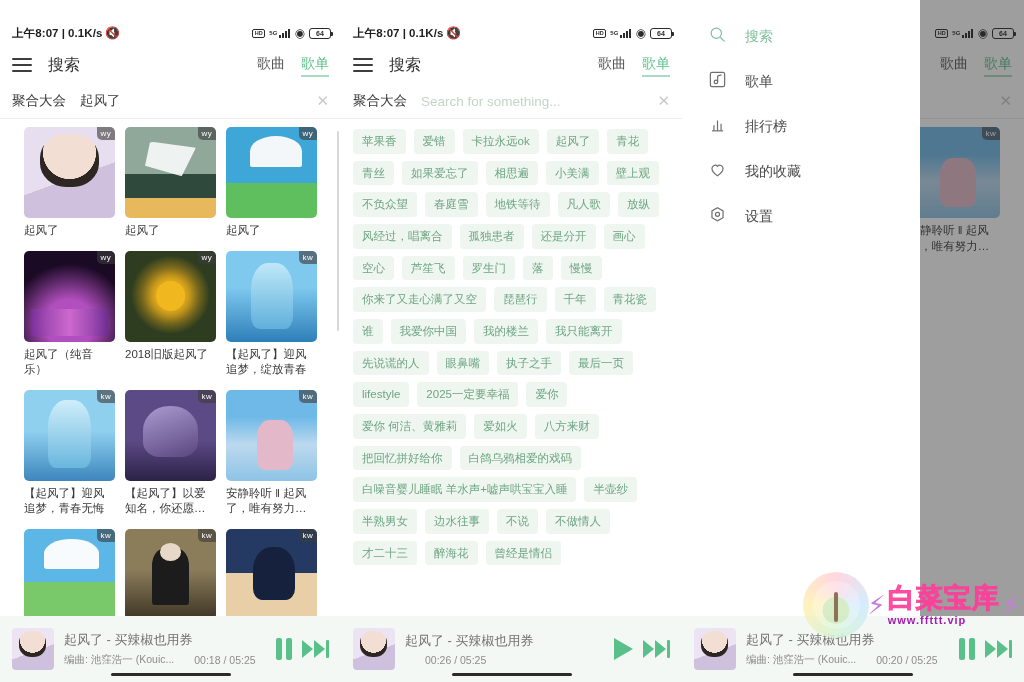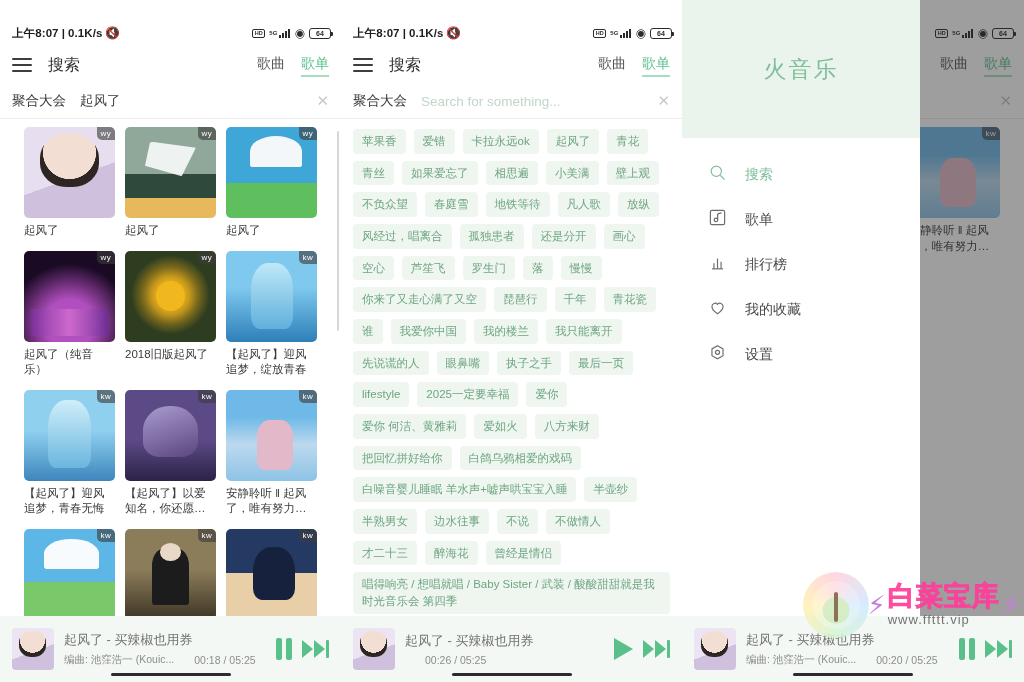--- a/index.html
+++ b/index.html
@@ -178,21 +178,21 @@
   .watermark {
     position:absolute; right:4px; bottom:44px; z-index: 9;
     display:flex; align-items:center; gap:2px; pointer-events:none;
   }
   .wm-text { display:flex; flex-direction:column; align-items:flex-start; }
   .wm-main {
     font-size:27px; font-weight:bold; color:#ff69b4;
     -webkit-text-stroke:1px #ff3d9a; letter-spacing:1px; line-height:1;
     opacity:.92;
   }
-  .wm-sub { font-size:13px; font-weight:normal; color:#737373; letter-spacing:1px; margin-top:2px;}
+  .wm-sub { font-size:11px; font-weight:bold; color:#a21caf; letter-spacing:1px; margin-top:2px;}
   .wm-bolt { font-size:26px; color:#c77ddb; }
   .wm-logo {
     width:66px;height:66px;border-radius:50%;
     background:
       radial-gradient(circle at 50% 58%, #bfe3a8 0 26%, transparent 27%),
       conic-gradient(#ffd1dc,#cfe9ff,#d6f5d6,#fff0b3,#ffd1dc);
     position:relative; opacity:.85; margin-right:-4px;
   }
   .wm-logo:after{
     content:""; position:absolute; left:50%; top:30%; transform:translateX(-50%);
@@ -472,21 +472,20 @@
           <div class="tag">白鸽乌鸦相爱的戏码</div>
           <div class="tag">白噪音婴儿睡眠 羊水声+嘘声哄宝宝入睡</div>
           <div class="tag">半壶纱</div>
           <div class="tag">半熟男女</div>
           <div class="tag">边水往事</div>
           <div class="tag">不说</div>
           <div class="tag">不做情人</div>
           <div class="tag">才二十三</div>
           <div class="tag">醉海花</div>
           <div class="tag">曾经是情侣</div>
-          <div class="tag wide">唱得响亮 / 想唱就唱 / Baby Sister / 武装 / 酸酸甜甜就是我 时光音乐会 第四季</div>
         </div>
     </div>
 
     <div class="player">
       <div class="player-art art-mini"></div>
       <div class="player-info">
         <div class="player-name">起风了 - 买辣椒也用券</div>
         <div class="player-sub">
           <span class="artist"></span>
           <span>00:26 / 05:25</span>
@@ -565,23 +564,20 @@
               <span class="badge">kw</span>
             </div>
             <div class="card-title">『伤感』起风了，吹散了我对你的爱意</div>
           </div>
         </div>
       </div>
       <div class="dim"></div>
     </div>
 
     <div class="drawer">
-      <div class="drawer-head">
-        <div class="drawer-logo">火音乐</div>
-      </div>
       <div class="drawer-items">
 
         <div class="drawer-item active">
           <span>
             <svg width="19" height="19" viewBox="0 0 24 24">
                 <circle cx="10.5" cy="10.5" r="6.5"></circle>
                 <line x1="15.5" y1="15.5" x2="21" y2="21"></line>
               </svg>
           </span>
           <span class="lbl">搜索</span>

